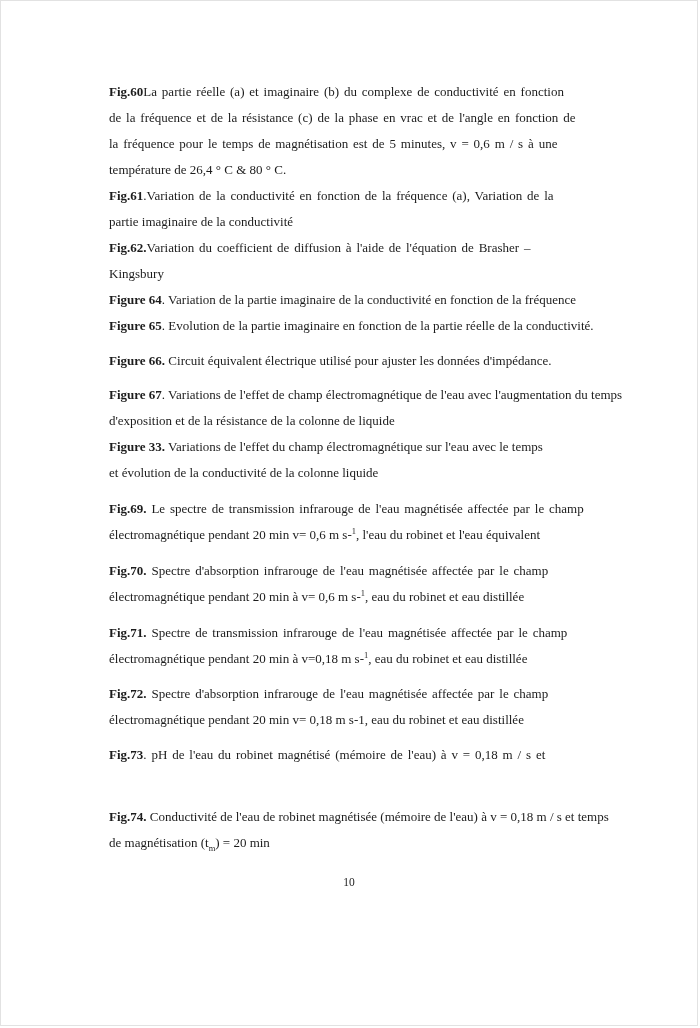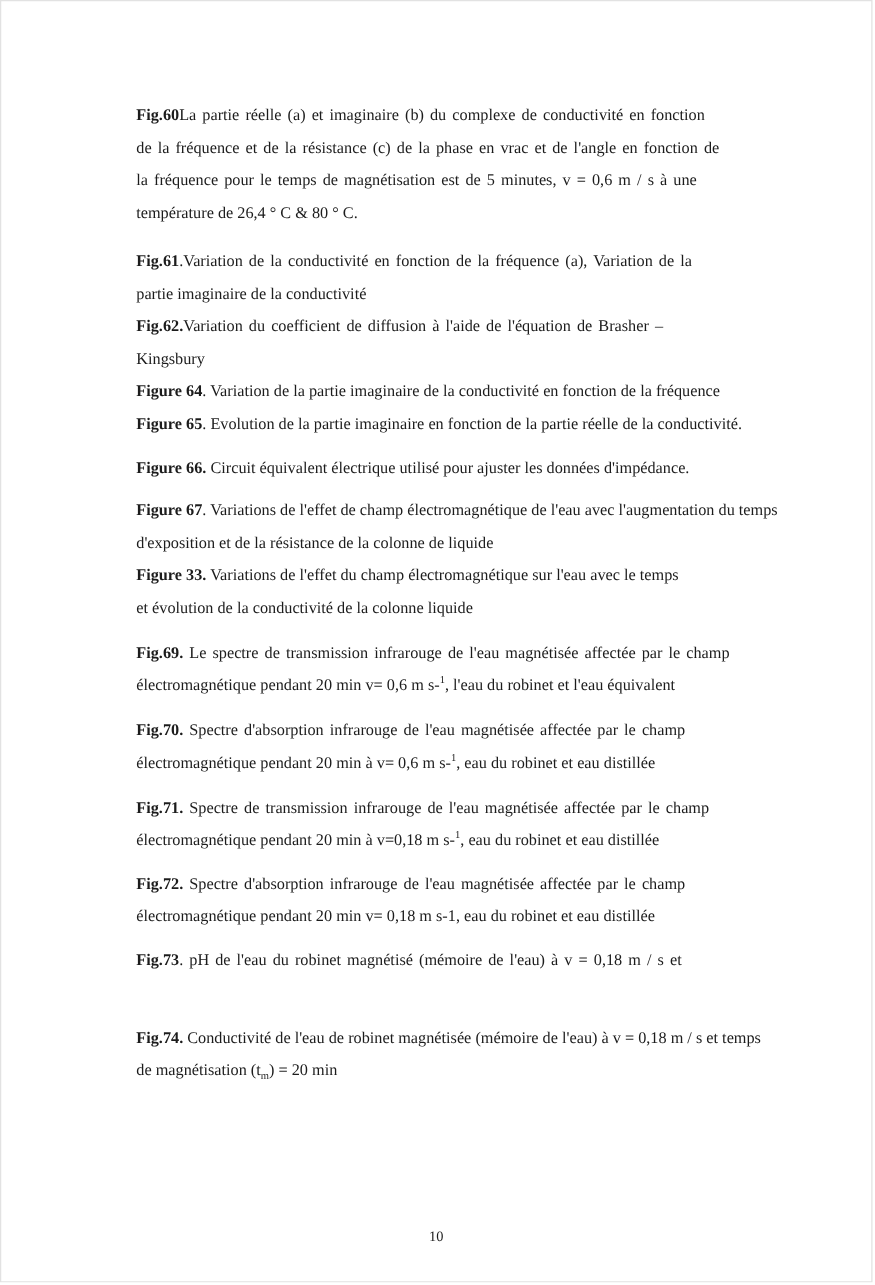--- a/index.html
+++ b/index.html
@@ -43,35 +43,35 @@
     line-height: 0;
     vertical-align: super;
   }
   sub {
     font-size: 0.65em;
     line-height: 0;
     vertical-align: sub;
   }
   
   #e-fig-60 { margin-top: 0; }
-  #e-fig-61 { margin-top: 13px; }
+  #e-fig-61 { margin-top: 0; }
   #e-fig-62 { margin-top: 0; }
   #e-fig-63 { margin-top: 0; }
   #e-fig-65 { margin-top: 0; }
   #e-fig-68 { margin-top: 0; }
   #e-fig-64 { margin-top: 0; }
   #e-fig-66 { margin-top: 9px; }
   #e-fig-67 { margin-top: 8px; }
   #e-fig-69, #e-fig-70, #e-fig-71 { margin-top: 10px; }
   #e-fig-72, #e-fig-73 { margin-top: 9px; }
   #e-fig-74 { margin-top: 36px; }
   .pagenum {
     position: absolute;
     left: 0;
-    top: 983px;
+    top: 875px;
     width: 100%;
     text-align: center;
     font-size: 11.5px;
     color: #1c1c1c;
   }
 </style>
 </head>
 <body>
 
 <div class="page">

